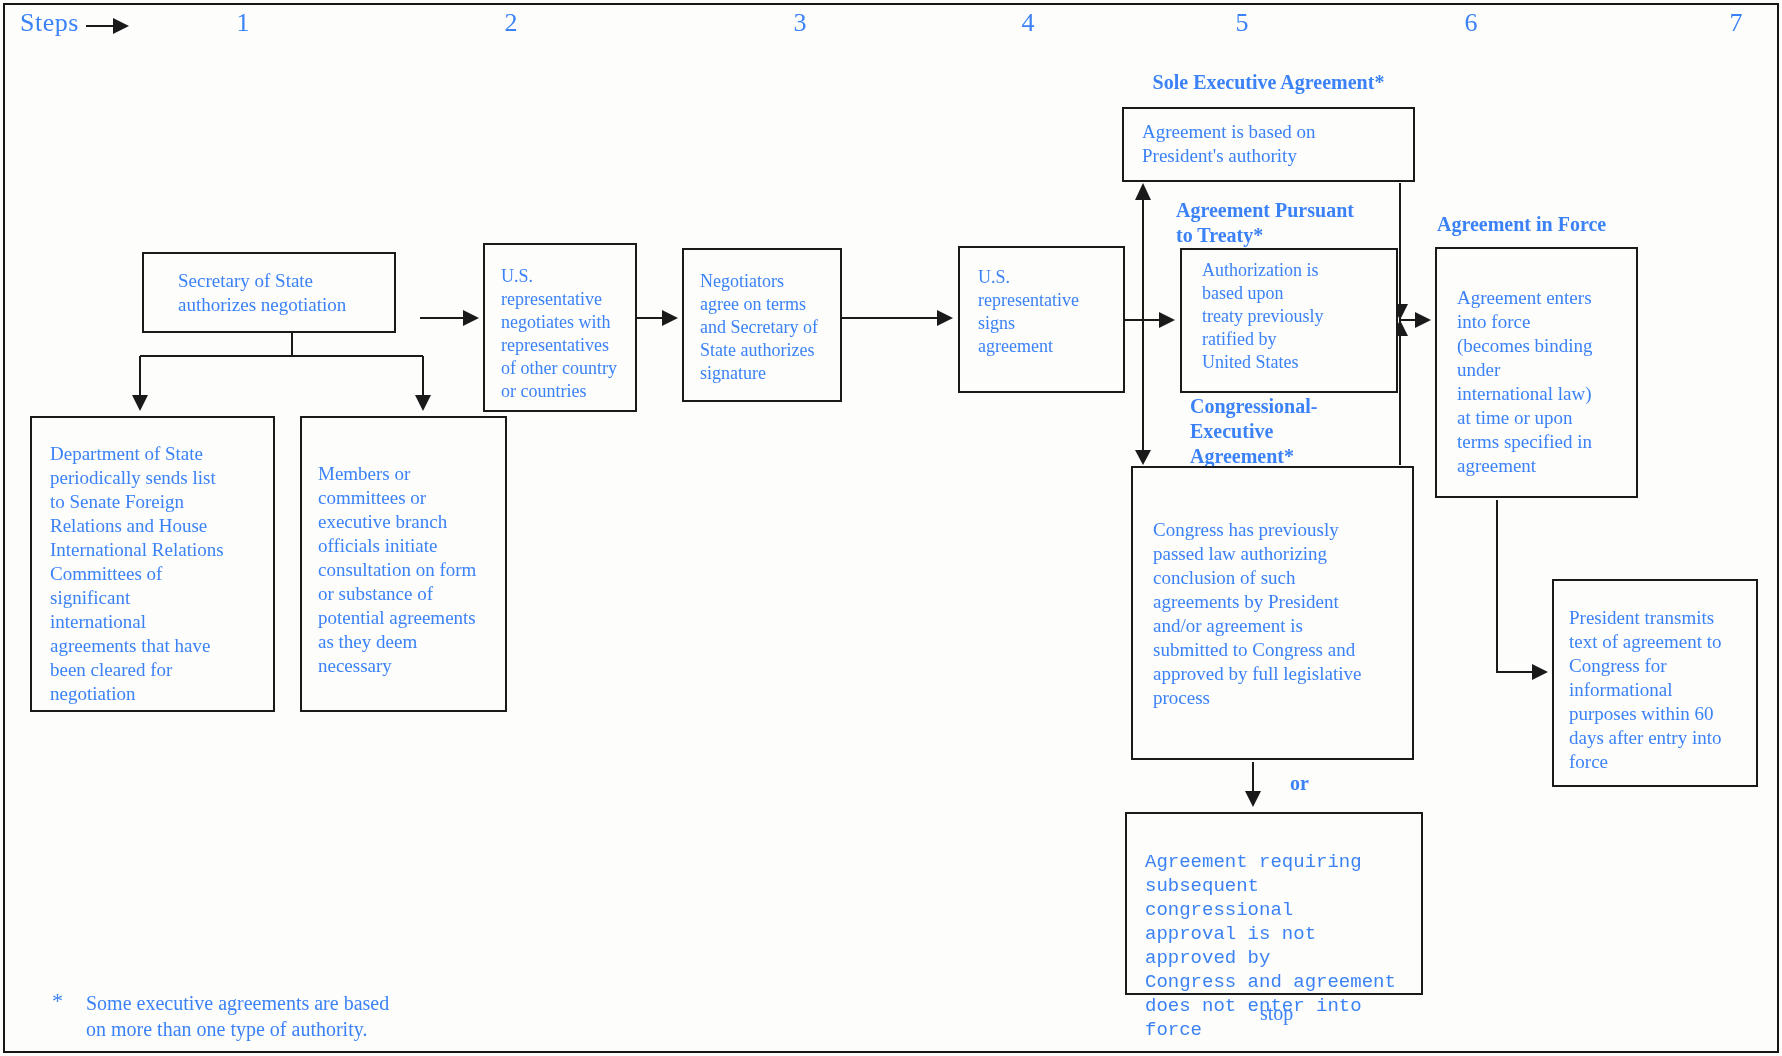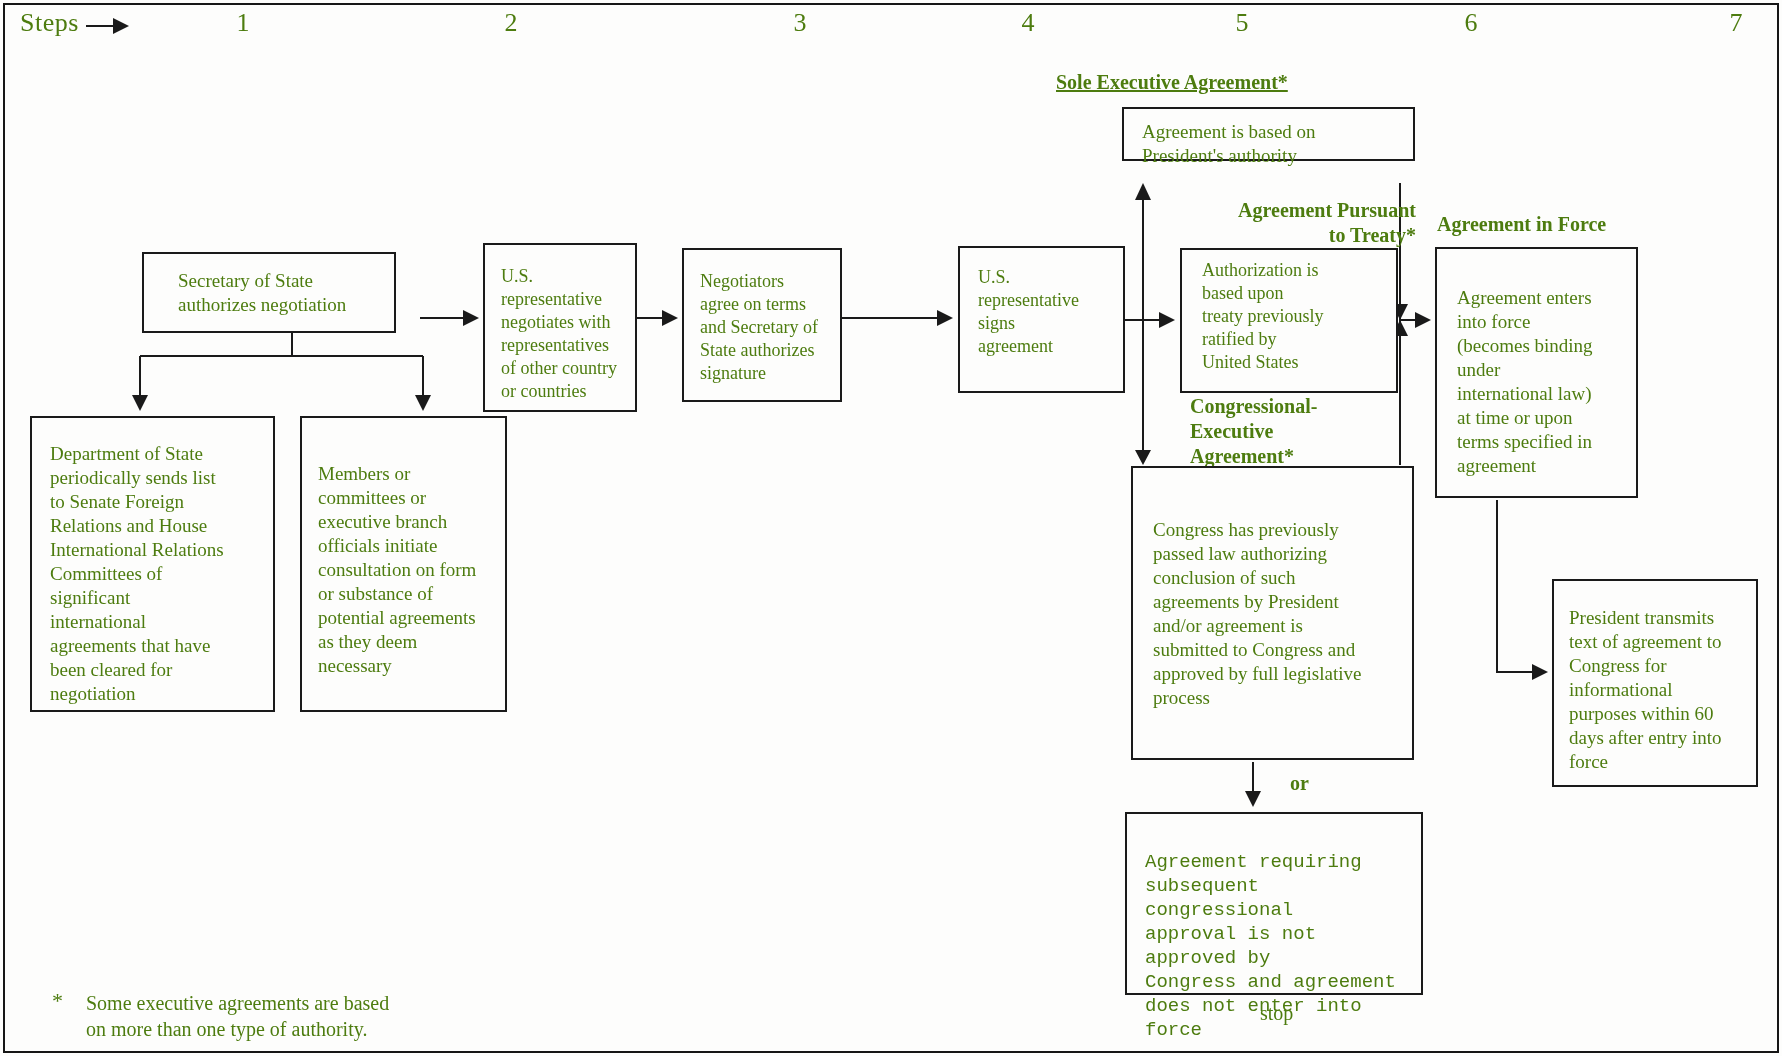--- a/index.html
+++ b/index.html
@@ -1,21 +1,21 @@
 <!DOCTYPE html>
 <html><head>
 <meta charset="utf-8">
 <style>
   html, body { margin: 0; padding: 0; background: #e8e8e8; }
   #canvas {
     position: relative;
     width: 1782px; height: 1056px;
     background: #fdfdfc;
     font-family: "Liberation Serif", "DejaVu Serif", serif;
-    color: #4d7c0f;
+    color: #3b82f6;
     overflow: hidden;
   }
   .frame {
     position: absolute; inset: 3px;
     border: 2px solid #161616;
     pointer-events: none;
   }
   svg.connectors { position: absolute; left: 0; top: 0; }
   .steps-label {
     position: absolute; left: 20px; top: 8px;
@@ -139,25 +139,25 @@
 agree on terms
 and Secretary of
 State authorizes
 signature</div>
 
   <div class="fbox small" style="left:958px; top:246px; width:167px; height:147px; padding:18px 12px 0 18px;">U.S.
 representative
 signs
 agreement</div>
 
-  <div class="heading" style="left:1056px; top:70px; width:293px; text-align:left;text-decoration:underline;">Sole Executive Agreement*</div>
-  <div class="fbox" style="left:1122px; top:107px; width:293px; height:54px; padding:11px 0 0 18px;">Agreement is based on
+  <div class="heading" style="left:1122px; top:70px; width:293px; text-align:center;">Sole Executive Agreement*</div>
+  <div class="fbox" style="left:1122px; top:107px; width:293px; height:75px; padding:11px 0 0 18px;">Agreement is based on
 President's authority</div>
 
-  <div class="heading" style="left:1176px; top:198px; width:240px;text-align:right;">Agreement Pursuant
+  <div class="heading" style="left:1176px; top:198px; width:240px;">Agreement Pursuant
 to Treaty*</div>
   <div class="fbox small" style="left:1180px; top:248px; width:218px; height:145px; padding:9px 8px 0 20px;">Authorization is
 based upon
 treaty previously
 ratified by
 United States</div>
 
   <div class="heading" style="left:1190px; top:394px; width:180px;">Congressional-
 Executive
 Agreement*</div>

